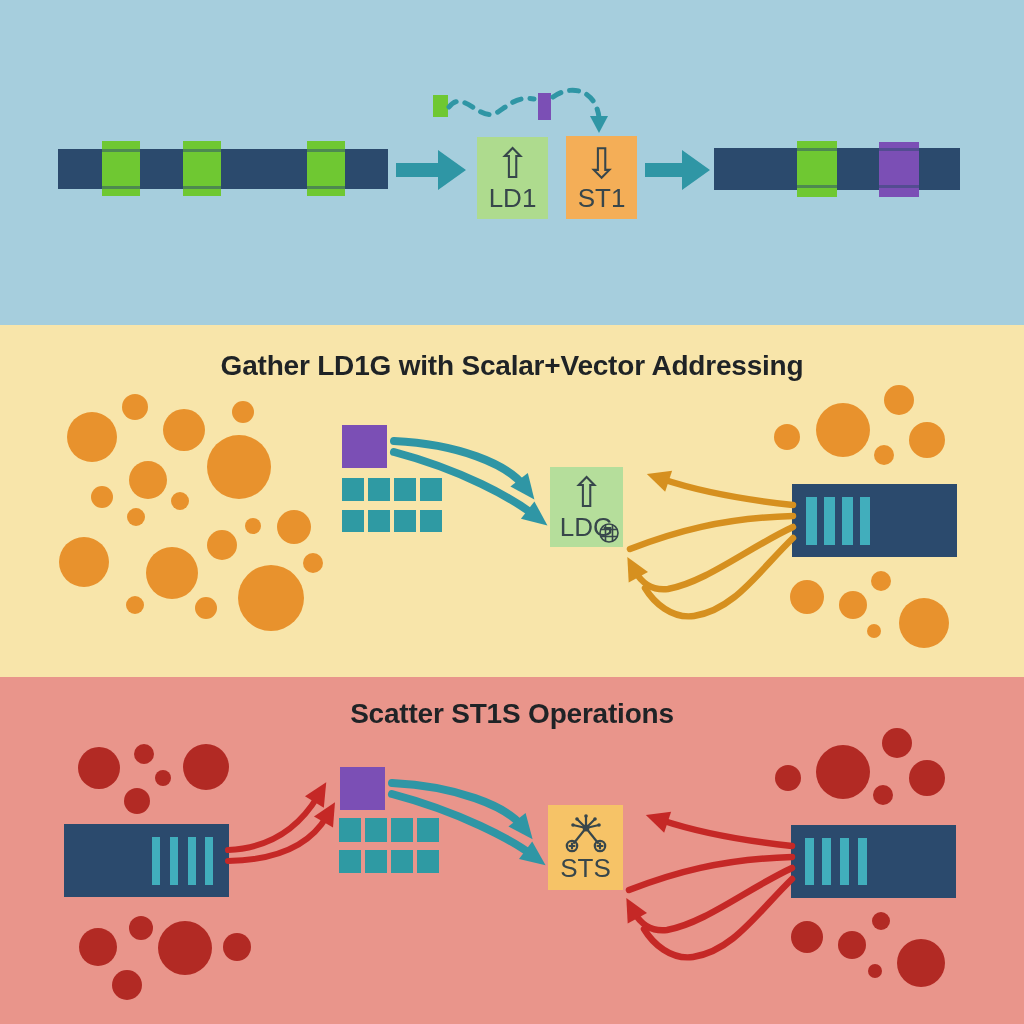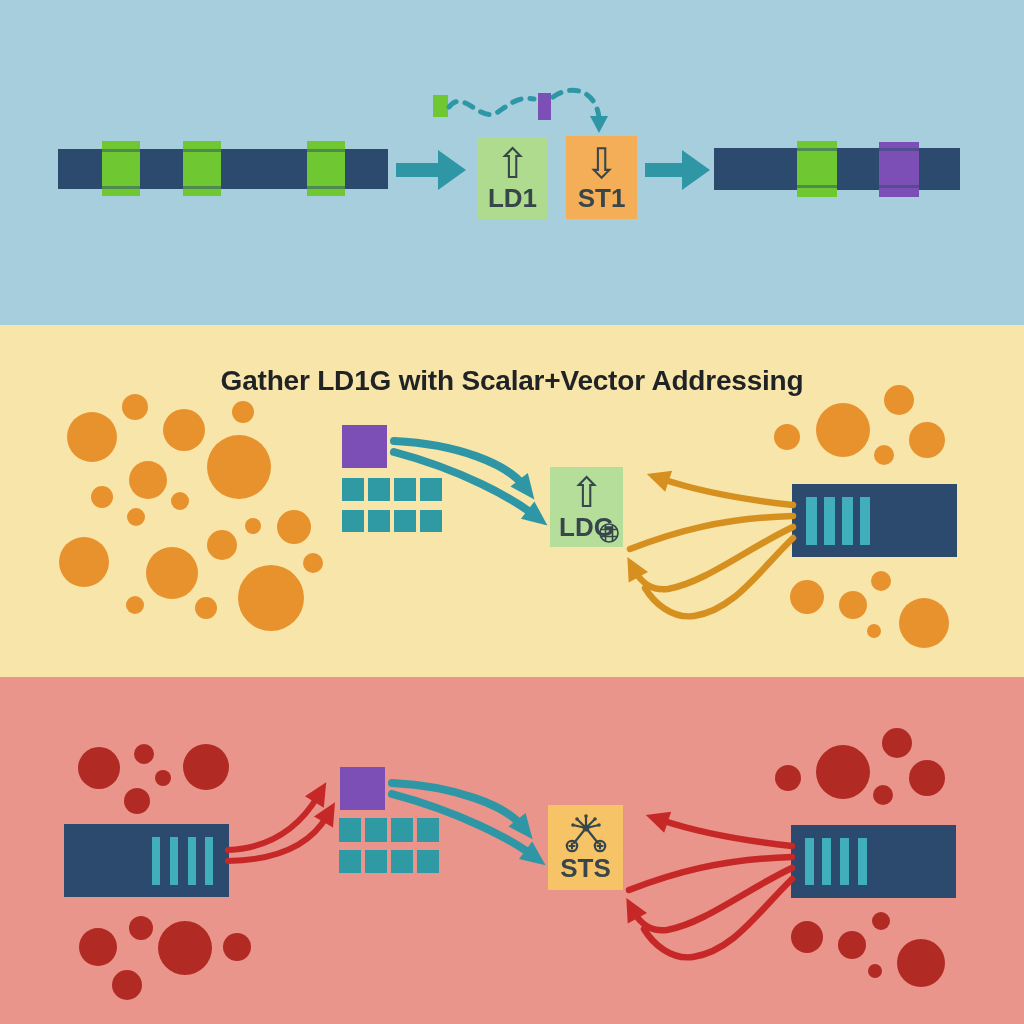--- a/index.html
+++ b/index.html
@@ -9,36 +9,36 @@
   }
   .band{position:absolute;left:0;width:1024px;}
   .band1{top:0;height:325px;background:var(--band1_bg);}
   .band2{top:325px;height:352px;background:var(--band2_bg);}
   .band3{top:677px;height:347px;background:var(--band3_bg);}
   .title{
     position:absolute;left:0;width:1024px;margin:0;text-align:center;
     font-size:28px;font-weight:600;letter-spacing:-0.2px;color:var(--title_text);
   }
   .title1{top:26px;}
-  .title2{top:365px;}
+  .title2{top:350px;}
   .title3{top:698px;}
   .layer{position:absolute;inset:0;pointer-events:none;}
   .shape-rect{position:absolute;}
   .shape-dot{position:absolute;border-radius:50%;}
   svg.overlay{position:absolute;inset:0;pointer-events:none;}
   .op-box{
     position:absolute;display:flex;flex-direction:column;align-items:center;
     justify-content:center;gap:0;
   }
   .op-icon{
     font-family:"DejaVu Sans", sans-serif;font-size:42px;line-height:1.0;
     color:var(--icon_dark);font-weight:400;
   }
   .op-label{
-    font-size:26px;font-weight:700;color:var(--icon_dark);line-height:1.05;
+    font-size:26px;font-weight:400;color:var(--icon_dark);line-height:1.05;
     font-family:"Liberation Sans", sans-serif;
   }
   .ldg-mesh{position:absolute;right:2px;bottom:2px;}
 </style>
 </head>
 <body>
 
 <div class="page">
 
   <section class="band band1"></section>
@@ -255,14 +255,15 @@
         <circle cx="33" cy="6" r="1.8"></circle>
         <circle cx="15" cy="6" r="1.8"></circle>
         <circle cx="37" cy="12" r="1.8"></circle>
         <circle cx="11" cy="12" r="1.8"></circle>
       </g>
     </svg>
     <span class="op-label">STS</span>
   </div>
 
   <h2 class="title title2">Gather LD1G with Scalar+Vector Addressing</h2>
+  <h2 class="title title3">Scatter ST1S Operations</h2>
 
 </div>
 
 </body></html>

